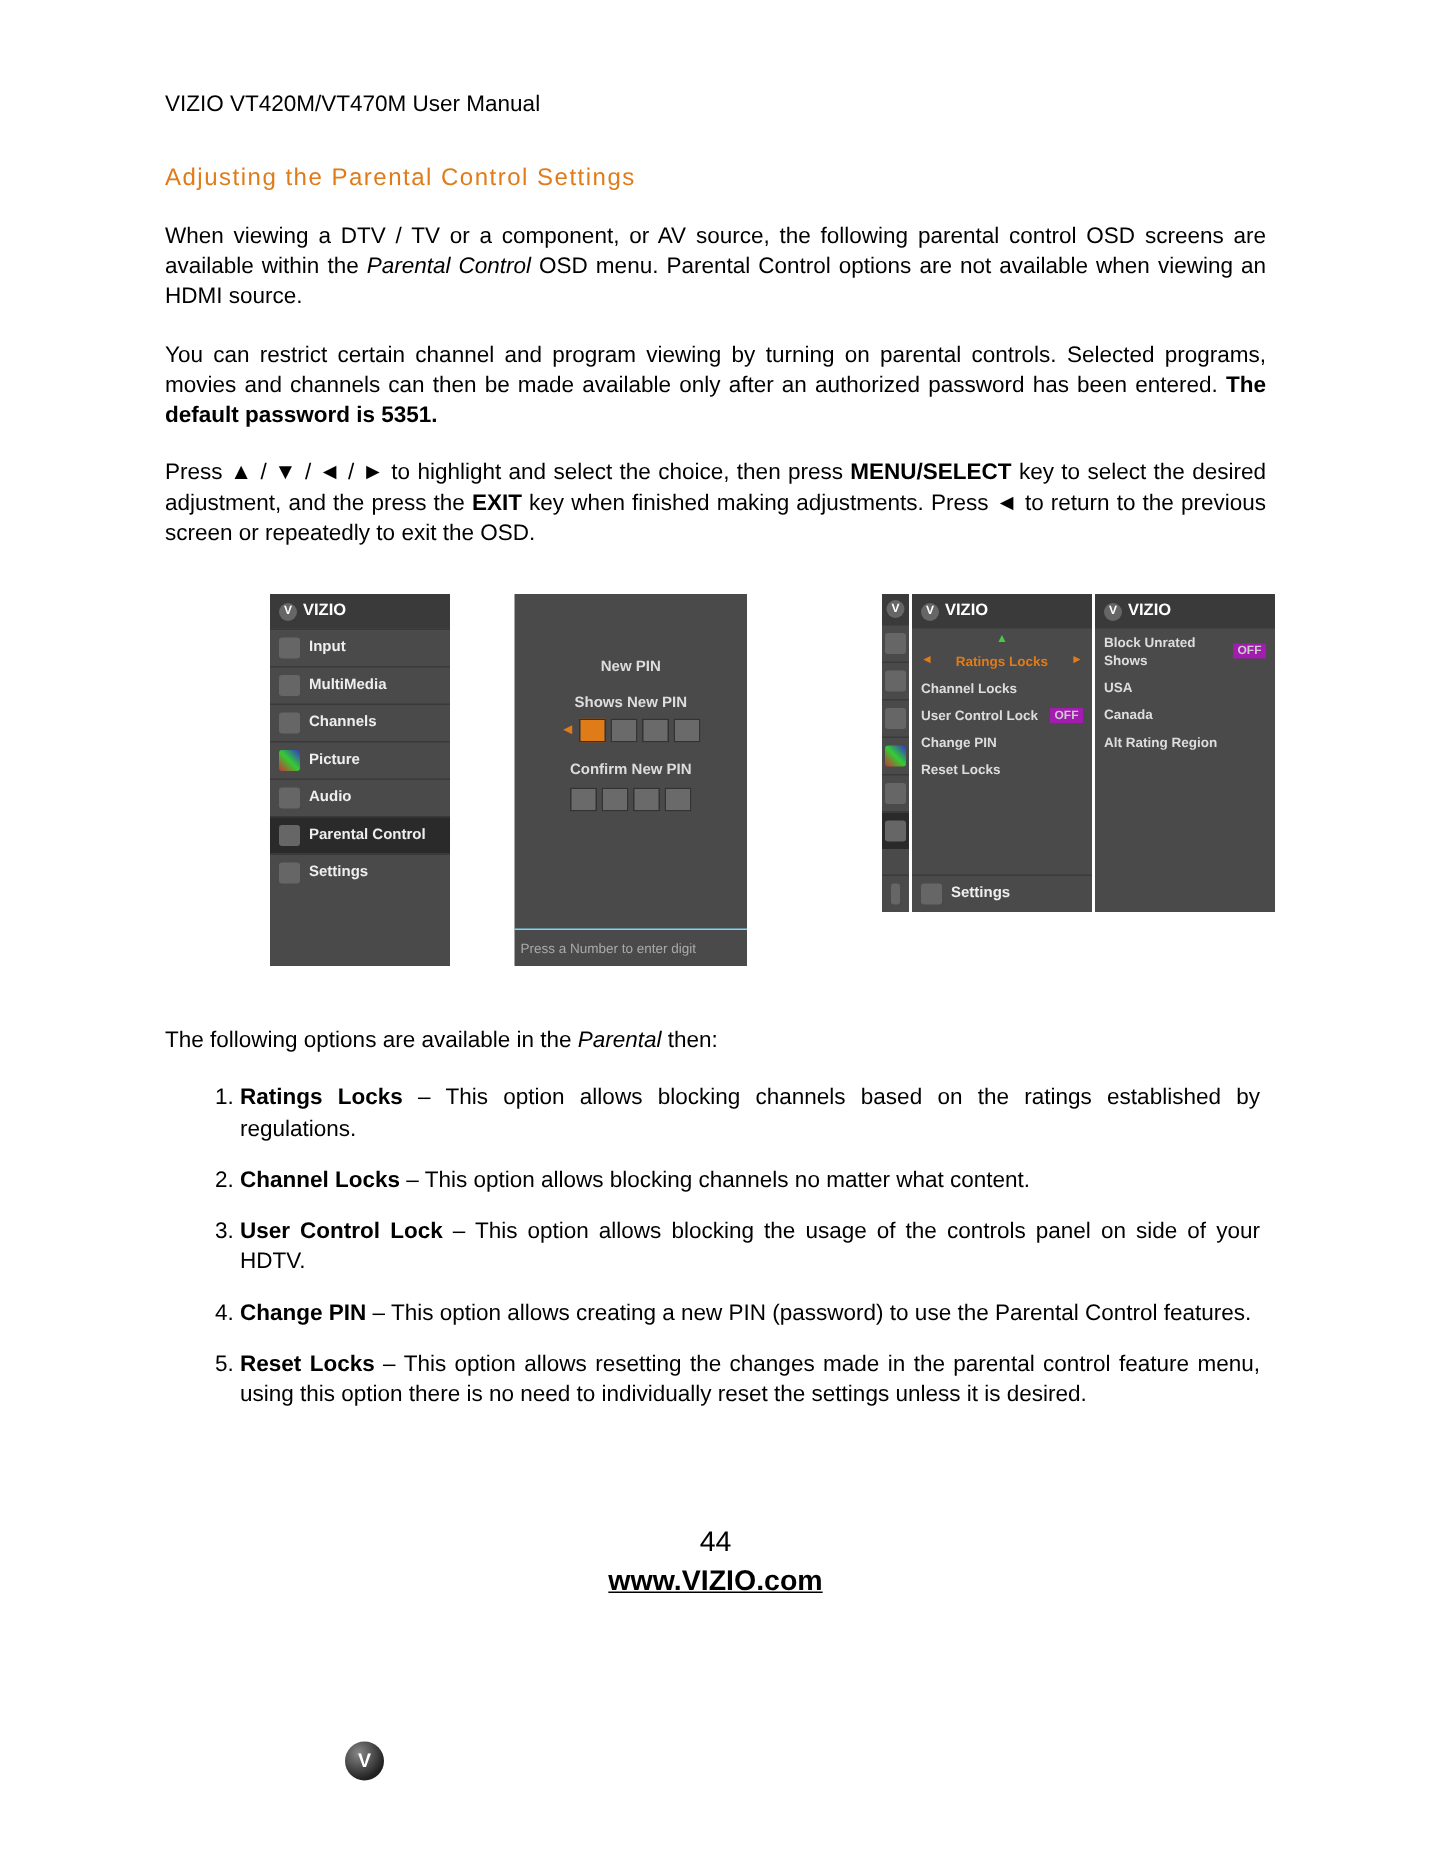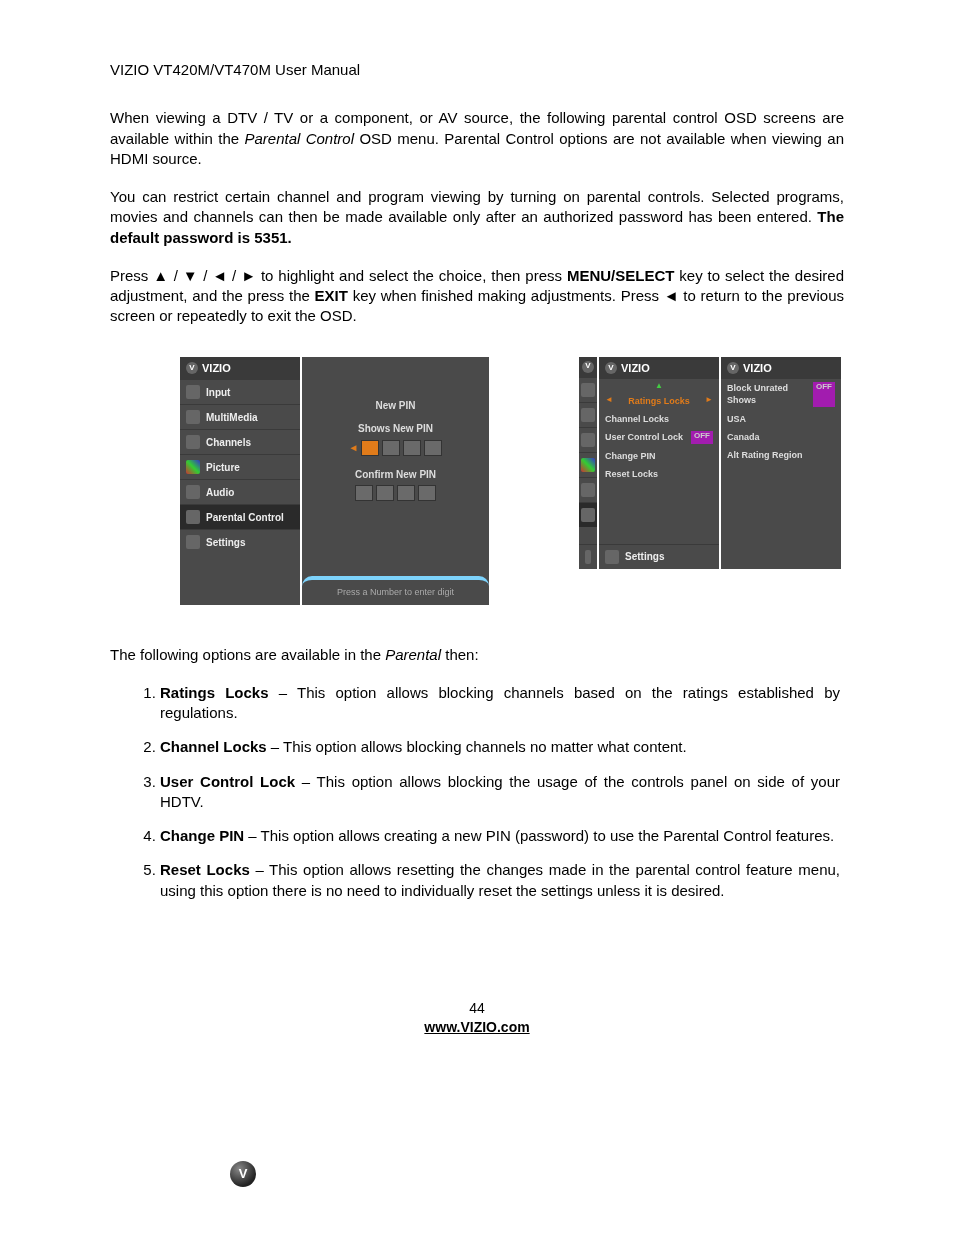--- a/index.html
+++ b/index.html
@@ -63,103 +63,104 @@
   .osd-item.selected { background: #2a2a2a; }
   .osd-icon {
     width: 14px; height: 14px;
     background: #666;
     display: inline-block;
     border-radius: 2px;
   }
   .osd-icon.pic { background: linear-gradient(45deg,#c33,#3c3,#33c); }
   .osd-content {
     background: #4a4a4a;
-    width: 187px;
+    width: 155px;
     font-size: 10px;
     color: #ccc;
     display: flex;
     flex-direction: column;
     align-items: center;
     padding-top: 36px;
+    margin-left: 41px;
   }
   .osd-label { margin: 6px 0 4px 0; font-weight: bold; color: #ddd; }
   .pin-boxes { display: flex; gap: 3px; margin-bottom: 6px; align-items:center;}
   .pin-box {
     width: 16px; height: 14px;
     background: #6a6a6a;
     border: 1px solid #333;
   }
   .pin-box.active { background: #e07b1a; }
   .pin-arrow { color:#e07b1a; font-size:10px; }
   .osd-hint {
     font-size: 9px; color: #aaa;
     margin-top: auto;
     padding: 6px 4px;
-    border-top: 4px solid #7dd3fc;
+    border-top: 1px solid #7dd3fc;
     width: 100%;
-    text-align: center;
+    text-align: left;
     box-sizing: border-box;
-    border-radius: 10px;
   }
   .osd-iconstrip {
     background: #4a4a4a;
     width: 18px;
     display: flex; flex-direction: column;
   }
   .osd-iconstrip .osd-brand { padding:4px 3px; }
   .osd-iconstrip .osd-item { padding:5px 2px; justify-content:center; }
   .osd-submenu {
     background: #4a4a4a;
     width: 120px;
     font-size: 9px;
     color: #ddd;
   }
   .osd-sub-item {
-    display:flex; justify-content:space-between; 
+    display:flex; justify-content:space-between; align-items:center;
     padding: 3px 6px;
     font-weight: bold;
   }
   .osd-sub-item.hl { color:#e07b1a; }
   .osd-sub-item .tri { color:#e07b1a; font-size:8px;}
   .off-badge { background:#a21caf; color:#ccc; font-size:8px; padding:0 3px; }
   .osd-submenu .up-arrow { text-align:center; color:#4c4; font-size:8px; padding-top:2px;}
   .settings-row {
     display:flex; align-items:center; gap:6px;
     padding:5px 6px; border-top:1px solid #3a3a3a;
     font-weight:bold; color:#eee; font-size:10px;
     margin-top: auto;
   }
   .osd-submenu-col { display:flex; flex-direction:column; }
   ol.options { margin: 0 0 0 50px; padding: 0; }
   ol.options li { margin-bottom: 14px; text-align: justify; padding-right: 4px; }
   ol.options li .lead { font-weight: bold; }
   .footer {
     text-align: center;
-    margin-top: 98px;
-    font-size: 14px;
+    margin-top: 76px;
+    font-size: 19px;
   }
   .footer .url { font-weight: bold; text-decoration: underline; }
   .footer-logo {
     position: absolute;
     left: 120px;
     bottom: 48px;
     width: 26px; height: 26px;
     border-radius: 50%;
     background: radial-gradient(circle at 35% 30%, #888, #222 70%);
     display:flex; align-items:center; justify-content:center;
     color:#fff; font-weight:bold; font-size:13px;
   }
   .page-wrap { position: relative; min-height: 1175px; }
 </style>
 </head>
 <body>
 <div class="page-wrap">
 
 <div class="header">VIZIO VT420M/VT470M User Manual</div>
 
+<div class="section-title">Adjusting the Parental Control Settings</div>
 
 <div class="para">
   <span>When viewing a DTV / TV or a component, or AV source, the following parental control OSD screens are available within the </span><span class="italic">Parental Control</span><span> OSD menu. Parental Control options are not available when viewing an HDMI source.</span>
 </div>
 
 <div class="para">
   <span>You can restrict certain channel and program viewing by turning on parental controls. Selected programs, movies and channels can then be made available only after an authorized password has been entered. </span><span class="bold">The default password is 5351.</span>
 </div>
 
 <div class="para">

